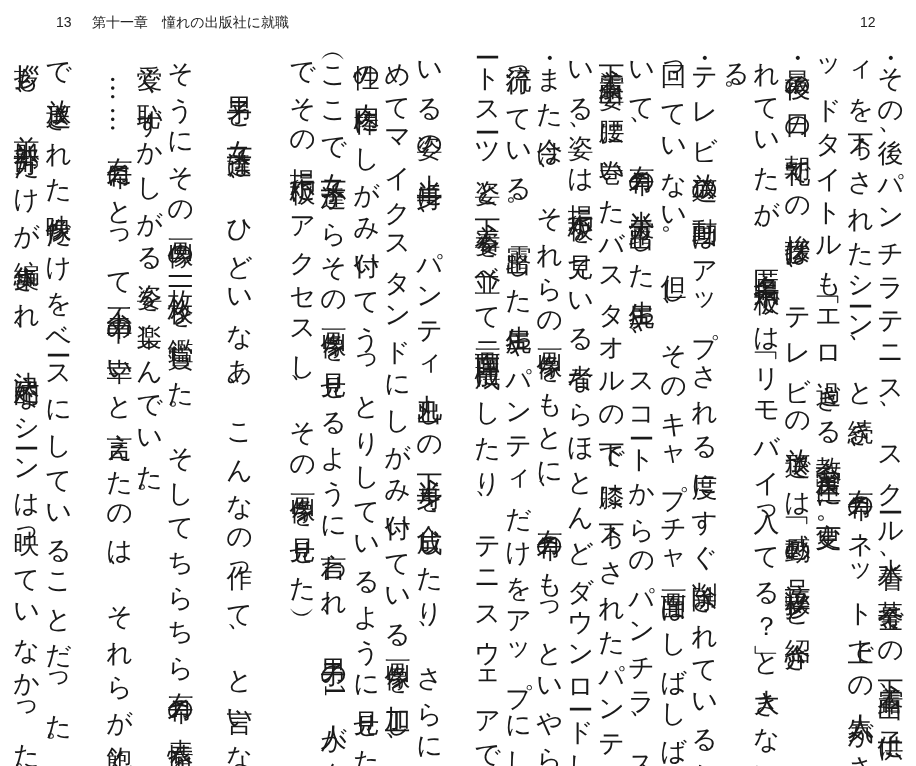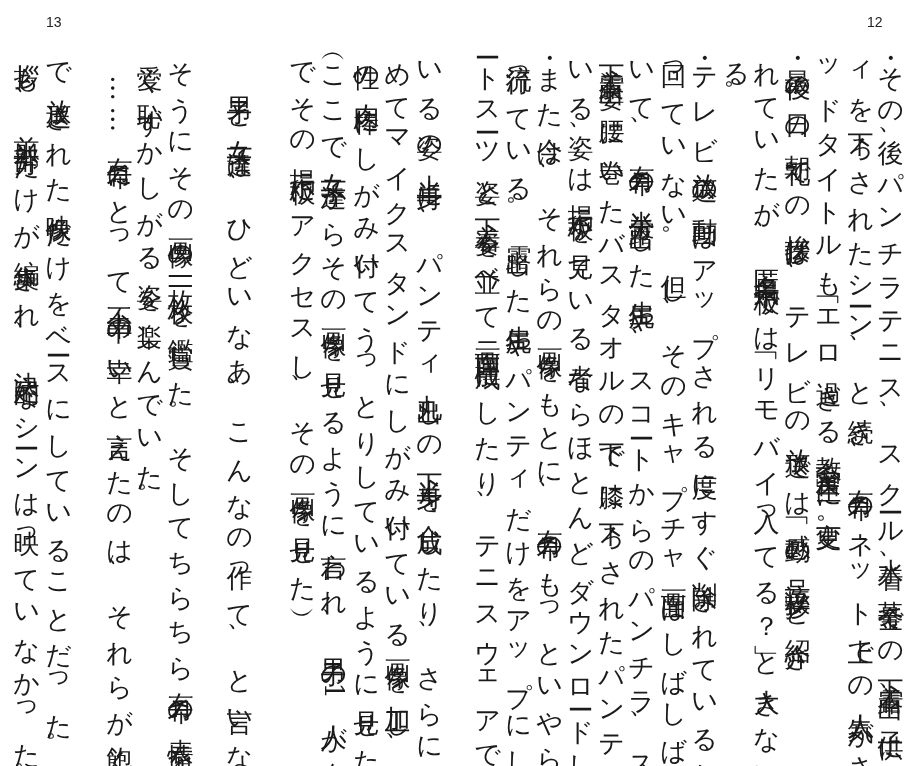--- a/index.html
+++ b/index.html
@@ -7,21 +7,21 @@
     width: 916px; height: 766px; position: relative; overflow: hidden;
     font-family: "DejaVu Serif", "Liberation Serif", serif;
     color: #1a1a1a;
   }
   .header {
     position: absolute; top: 12px; height: 20px;
     font-size: 14px; line-height: 20px; color: #222;
     font-family: "DejaVu Serif", serif;
     white-space: nowrap;
   }
-  .hdr-left { left: 0; width: 458px; }
+  .hdr-left { left: 10px; width: 458px; }
   .hdr-right { left: 458px; width: 458px; }
   .pg-num { position: absolute; top: 0; font-family: "Liberation Sans", sans-serif; font-size: 14px; }
   .run-title { position: absolute; top: 0; }
   .page {
     position: absolute; top: 40px; height: 720px;
   }
   .page-left { left: 0; width: 458px; }
   .page-right { left: 458px; width: 458px; }
   .col {
     position: absolute; top: 4px;
@@ -31,23 +31,24 @@
     white-space: nowrap;
     font-family: "DejaVu Serif", serif;
     color: #1a1a1a;
   }
 </style>
 </head>
 <body>
 
 <div class="header hdr-left">
   <span class="pg-num" style="left:46px;">13</span>
+  <span class="run-title" style="left:82px;">第十一章　憧れの出版社に就職</span>
 </div>
 <div class="header hdr-right">
-  <span class="pg-num" style="left:402px;margin-left:7px;">12</span>
+  <span class="pg-num" style="left:402px;">12</span>
 </div>
 
 <div class="page page-right">
   <div class="col" style="left:418px;">・その後、パンチラテニス、スクール水着、募金での下着露出、子供にパンテ</div>
   <div class="col" style="left:388px;">ィを下ろされたシーン、と続き、有希のネット上での人気がさらに拡大。スレ</div>
   <div class="col" style="left:356px;">ッドタイトルも「エロ過ぎる教育実習生」に変更。</div>
   <div class="col" style="left:325px;">・最後の日の朝礼での挨拶は、テレビの放送では「感動の号泣挨拶」と紹介さ</div>
   <div class="col" style="left:294px;">れていたが、匿名掲示板では「リモバイ入ってる？」と大きな話題になってい</div>
   <div class="col" style="left:264px;">る。</div>
   <div class="col" style="left:232px;">・テレビ放送の動画はアップされる度にすぐ削除されているため、ほとんど出</div>

